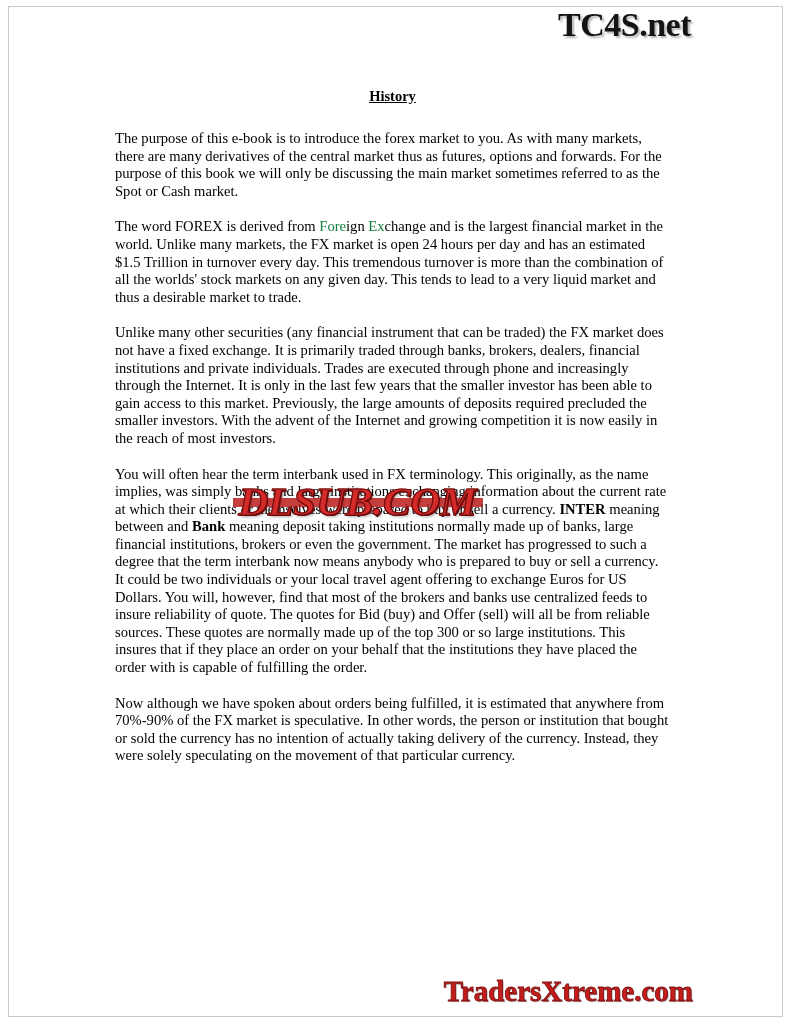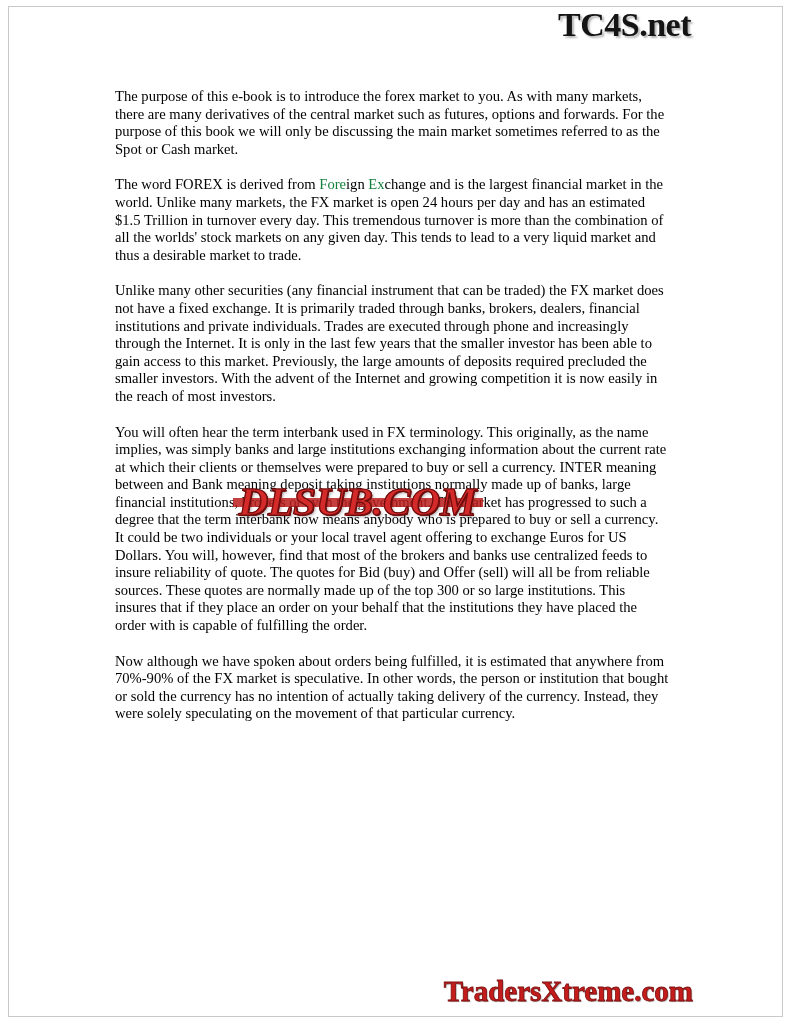--- a/index.html
+++ b/index.html
@@ -66,21 +66,21 @@
     margin: 0 0 25px 0;
   }
   p.para {
     font-size: 14.6px;
     line-height: 17.6px;
     margin: 0 0 18px 0;
     text-align: left;
   }
   p.para:last-child { margin-bottom: 12px; }
   .lnk { color: #15803d; }
-  .bold { font-weight: normal; }
+  .bold { font-weight: bold; }
   .ital { }
 
   .watermark-center {
     position: absolute;
     left: 185px;
     top: 478px;
     width: 345px;
     height: 46px;
     pointer-events: none;
   }
@@ -142,22 +142,23 @@
 
 <div class="page">
 
   <div class="page-border"></div>
 
   <div class="watermark-top">TC4S.net</div>
 
   <div class="doc-body">
 
 
+    <h2 class="doc-subtitle">History</h2>
 
-    <p class="para">The purpose of this e-book is to introduce the forex market to you. As with many markets, there are many derivatives of the central market such as futures, options and forwards. For the purpose of this book we will only be discussing the main market sometimes referred to as the Spot or Cash market.</p>
+    <p class="para">The purpose of this e-book is to introduce the forex market to you. As with many markets, there are many derivatives of the central market thus as futures, options and forwards. For the purpose of this book we will only be discussing the main market sometimes referred to as the Spot or Cash market.</p>
 
     <p class="para"><span>The word FOREX is derived from </span><span class="lnk">Fore</span><span>ign </span><span class="lnk">Ex</span><span>change and is the largest financial market in the world. Unlike many markets, the FX market is open 24 hours per day and has an estimated $1.5 Trillion in turnover every day. This tremendous turnover is more than the combination of all the worlds' stock markets on any given day. This tends to lead to a very liquid market and thus a desirable market to trade.</span></p>
 
     <p class="para">Unlike many other securities (any financial instrument that can be traded) the FX market does not have a fixed exchange. It is primarily traded through banks, brokers, dealers, financial institutions and private individuals. Trades are executed through phone and increasingly through the Internet. It is only in the last few years that the smaller investor has been able to gain access to this market. Previously, the large amounts of deposits required precluded the smaller investors. With the advent of the Internet and growing competition it is now easily in the reach of most investors.</p>
 
     <p class="para"><span>You will often hear the term interbank used in FX terminology. This originally, as the name implies, was simply banks and large institutions exchanging information about the current rate at which their clients or themselves were prepared to buy or sell a currency. </span><span class="bold">INTER</span><span> meaning </span><span class="ital">between</span><span> and </span><span class="bold">Bank</span><span> meaning deposit taking institutions normally made up of banks, large financial institutions, brokers or even the government. The market has progressed to such a degree that the term interbank now means anybody who is prepared to buy or sell a currency. It could be two individuals or your local travel agent offering to exchange Euros for US Dollars. You will, however, find that most of the brokers and banks use centralized feeds to insure reliability of quote. The quotes for Bid (buy) and Offer (sell) will all be from reliable sources. These quotes are normally made up of the top 300 or so large institutions. This insures that if they place an order on your behalf that the institutions they have placed the order with is capable of fulfilling the order.</span></p>
 
     <p class="para">Now although we have spoken about orders being fulfilled, it is estimated that anywhere from 70%-90% of the FX market is speculative. In other words, the person or institution that bought or sold the currency has no intention of actually taking delivery of the currency. Instead, they were solely speculating on the movement of that particular currency.</p>
 
   </div>

